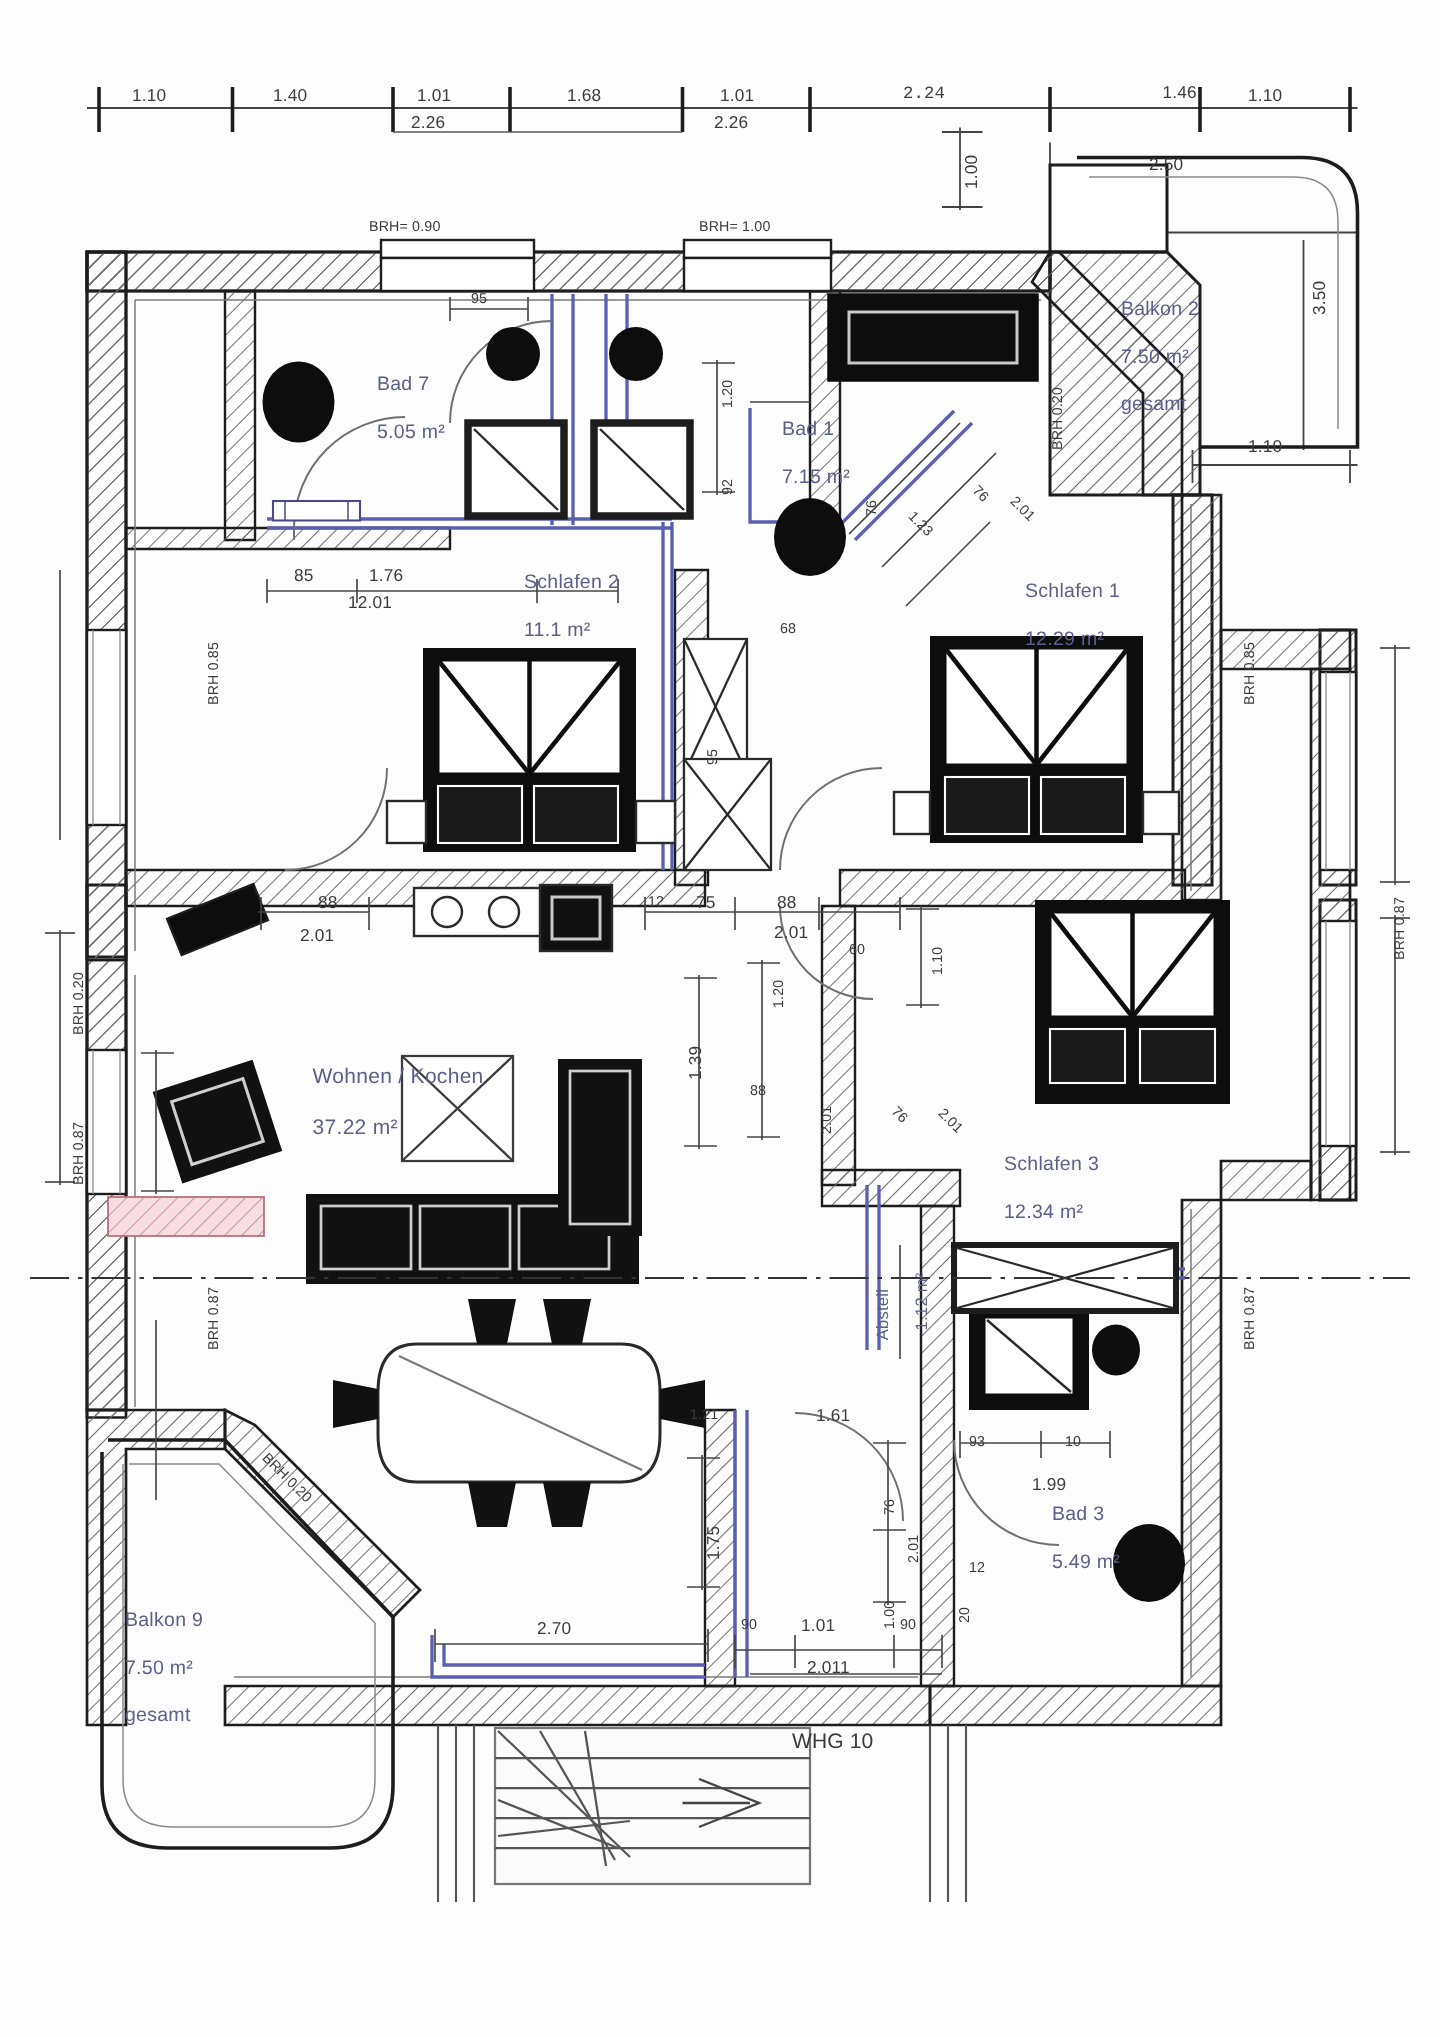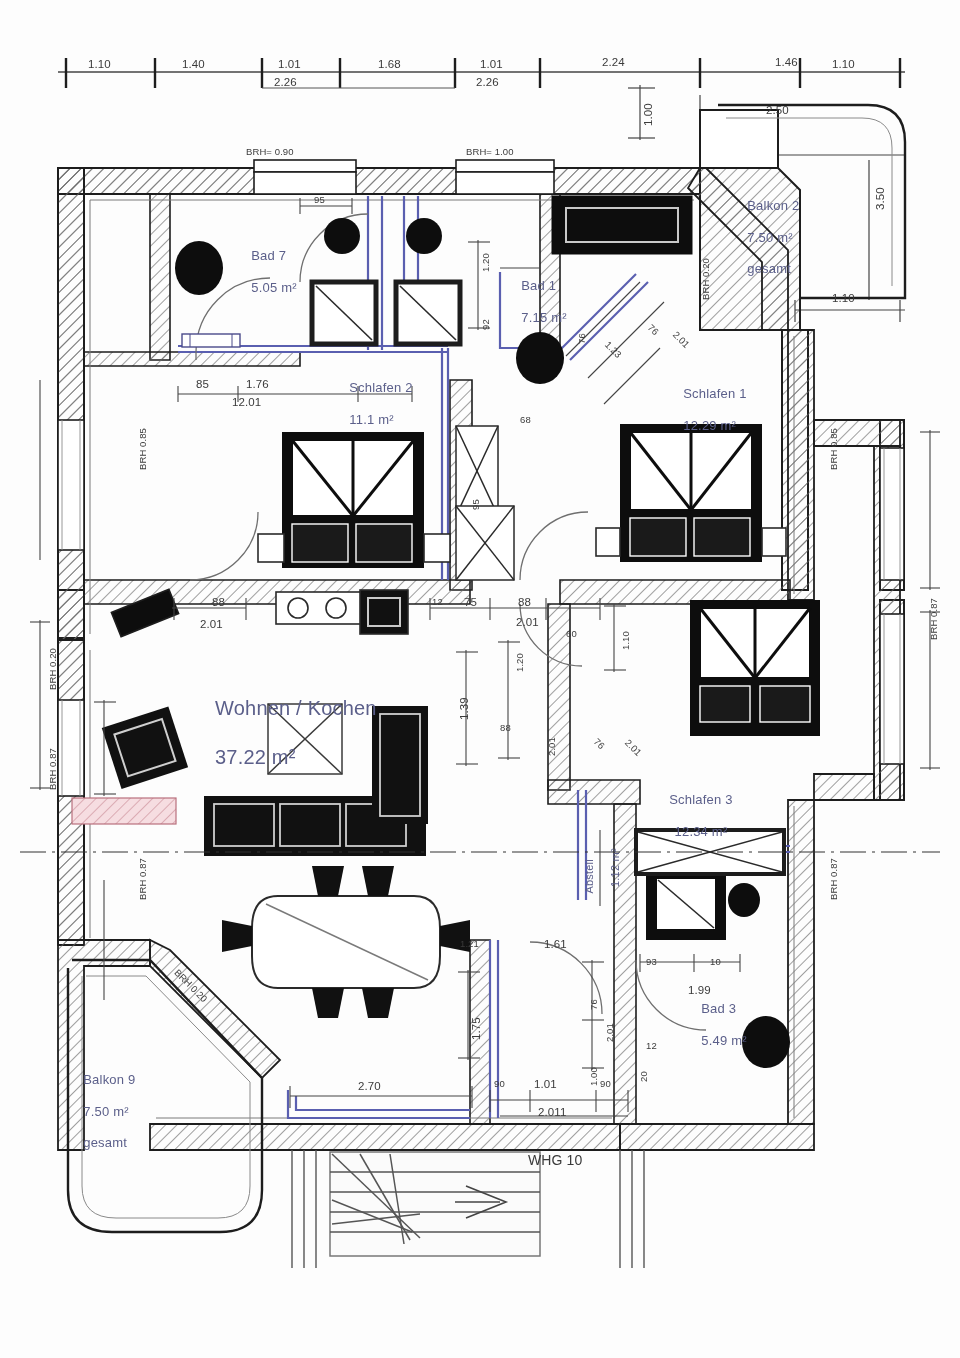--- a/index.html
+++ b/index.html
@@ -496,21 +496,21 @@
 
   </svg>
 
   <div class="dim" style="left:88px;  top:58px;">1.10</div>
   <div class="dim" style="left:182px; top:58px;">1.40</div>
   <div class="dim" style="left:278px; top:58px;">1.01</div>
   <div class="dim" style="left:274px; top:76px;">2.26</div>
   <div class="dim" style="left:378px; top:58px;">1.68</div>
   <div class="dim" style="left:480px; top:58px;">1.01</div>
   <div class="dim" style="left:476px; top:76px;">2.26</div>
-  <div class="dim" style="left:602px; top:56px;">2.24</div>
+  <div class="dim" style="left:602px; top:56px;font-family:Liberation Mono, monospace;">2.24</div>
   <div class="dim" style="left:775px; top:56px;">1.46</div>
   <div class="dim" style="left:832px; top:58px;">1.10</div>
   <div class="dim" style="left:766px; top:104px;">2.50</div>
   <div class="dim vert rot90" style="left:642px; top:126px;">1.00</div>
   <div class="dim vert rot90" style="left:874px; top:210px;">3.50</div>
   <div class="dim" style="left:832px; top:292px;">1.10</div>
 
   <div class="dim sm" style="left:246px; top:146px;">BRH= 0.90</div>
   <div class="dim sm" style="left:466px; top:146px;">BRH= 1.00</div>
   <div class="dim sm vert rot90" style="left:137px; top:470px;">BRH 0.85</div>
@@ -536,26 +536,26 @@
   <div class="lbl" style="left:506px; top:262px;">
     <span>Bad 1</span><br>
     <span>7.15 m²</span>
   </div>
 
   <div class="lbl" style="left:668px; top:370px;">
     <span>Schlafen 1</span><br>
     <span>12.29 m²</span>
   </div>
 
-  <div class="lbl" style="left:192px; top:672px; font-size:20px;">
+  <div class="lbl" style="left:192px; top:692px; font-size:14px;">
     <span>Wohnen / Kochen</span><br>
     <span>37.22 m²</span>
   </div>
 
-  <div class="lbl" style="left:654px; top:776px;text-align:center;">
+  <div class="lbl" style="left:654px; top:752px;">
     <span>Schlafen 3</span><br>
     <span>12.34 m²</span>
   </div>
 
   <div class="lbl" style="left:686px; top:985px;">
     <span>Bad 3</span><br>
     <span>5.49 m²</span>
   </div>
 
   <div class="lbl vert rot90" style="left:570px; top:906px; font-size:11px;">

